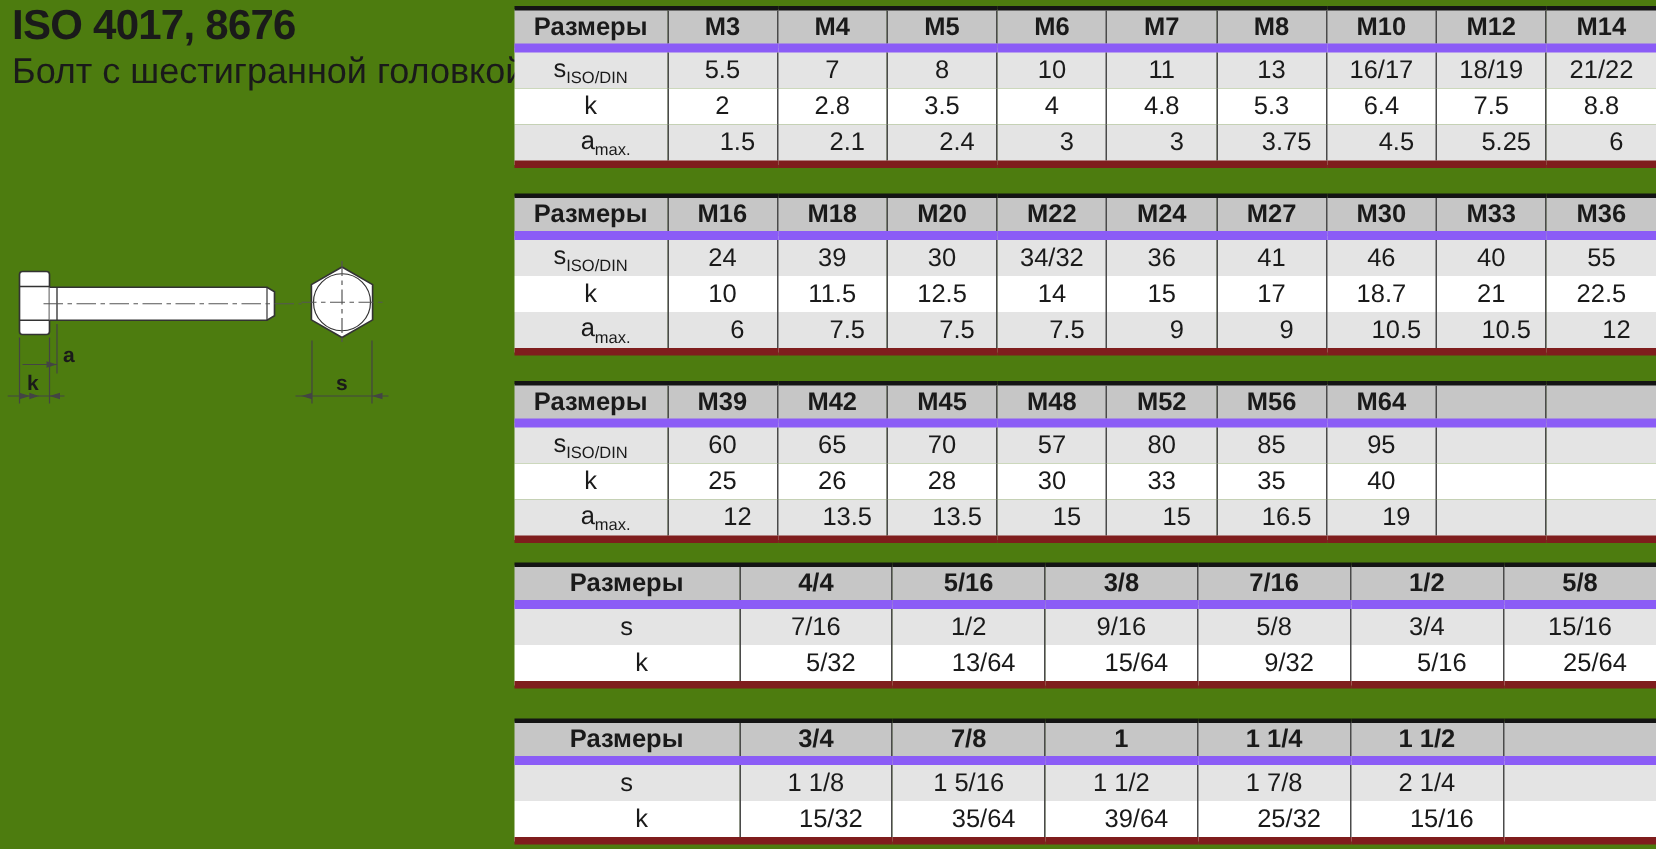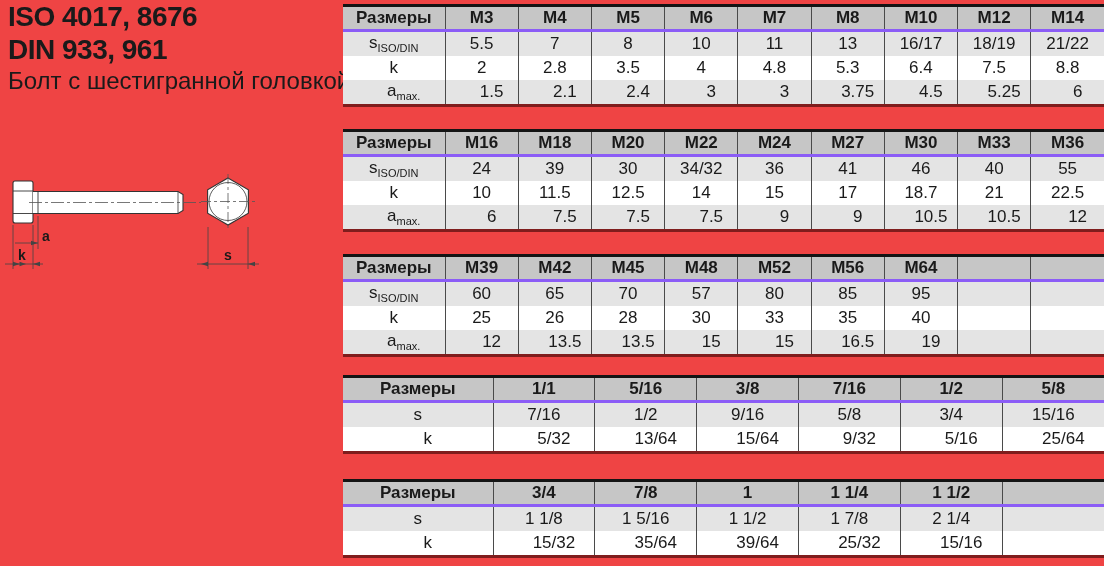--- a/index.html
+++ b/index.html
@@ -1,58 +1,57 @@
 <!DOCTYPE html>
 <html><head>
 <meta charset="utf-8">
 <style>
   html,body{margin:0;padding:0;background:#fff;}
   .sheet{
-    position:relative;width:1104px;height:566px;background:#ef4444;
+    position:relative;width:1104px;height:566px;background:#4d7c0f;
     font-family:"Liberation Sans",sans-serif;color:#1a1a1a;overflow:hidden;
   }
   
   .titleblock{position:absolute;left:8px;top:0px;}
   .t-std{font-size:28px;font-weight:700;line-height:33px;letter-spacing:-0.5px;}
   .t-desc{font-size:24px;font-weight:400;line-height:30px;}
 
   
   table.dim-table{
     position:absolute;border-collapse:collapse;table-layout:fixed;width:761px;
   }
   .t1{left:343px;top:4px;}
   .t2{left:343px;top:129px;}
   .t3{left:343px;top:254px;}
   .t4{left:343px;top:375px;}
   .t5{left:343px;top:479px;}
   .t-metric col.c-first{width:102px;}
   .t-inch  col.c-first{width:150px;}
   table.dim-table th{
-    background:#c6c6c6;border-top:3px solid #141414;border-bottom:3px solid #8b5cf6;
+    background:#c6c6c6;border-top:3px solid #141414;border-bottom:6px solid #8b5cf6;
     font-weight:700;font-size:17px;height:22px;padding:0;text-align:center;
   }
   table.dim-table td{
     font-size:17px;font-weight:400;text-align:center;height:24px;padding:0;background:#ffffff;
   }
   .t-inch td{height:25px;}
   table.dim-table tr.stripe td{background:#e4e4e4;}
   table.dim-table th + th, table.dim-table td + td{border-left:1px solid #4a4a4a;}
-  table.dim-table tbody tr:last-child td{border-bottom:3px solid #7f1d1d;padding-left:20px;}
+  table.dim-table tbody tr:last-child td{border-bottom:5px solid #7f1d1d;padding-left:20px;}
   table.dim-table td.rowlabel sub{font-size:11px;}
   
   .drawing{position:absolute;left:5px;top:163px;}
 </style>
 </head>
 <body>
 
 <div class="sheet">
 
   <div class="titleblock">
     <div class="t-std">ISO 4017, 8676</div>
-    <div class="t-std">DIN 933, 961</div>
     <div class="t-desc">Болт с шестигранной головкой</div>
   </div>
 
   <svg class="drawing" width="260" height="122" viewBox="0 0 260 122">
 
     <g>
       <rect x="8" y="18" width="20" height="42" rx="2" fill="#ffffff" stroke="#333" stroke-width="1.1"></rect>
       <line x1="8" y1="28" x2="28" y2="28" stroke="#333" stroke-width="0.9"></line>
       <line x1="8" y1="50.5" x2="28" y2="50.5" stroke="#333" stroke-width="0.9"></line>
 
@@ -306,21 +305,21 @@
         <col>
         <col>
         <col>
         <col>
         <col>
         <col>
       </colgroup>
       <thead>
         <tr>
           <th>Размеры</th>
-          <th>1/1</th>
+          <th>4/4</th>
           <th>5/16</th>
           <th>3/8</th>
           <th>7/16</th>
           <th>1/2</th>
           <th>5/8</th>
         </tr>
       </thead>
       <tbody>
         <tr class="stripe">
           <td class="rowlabel">s</td>

